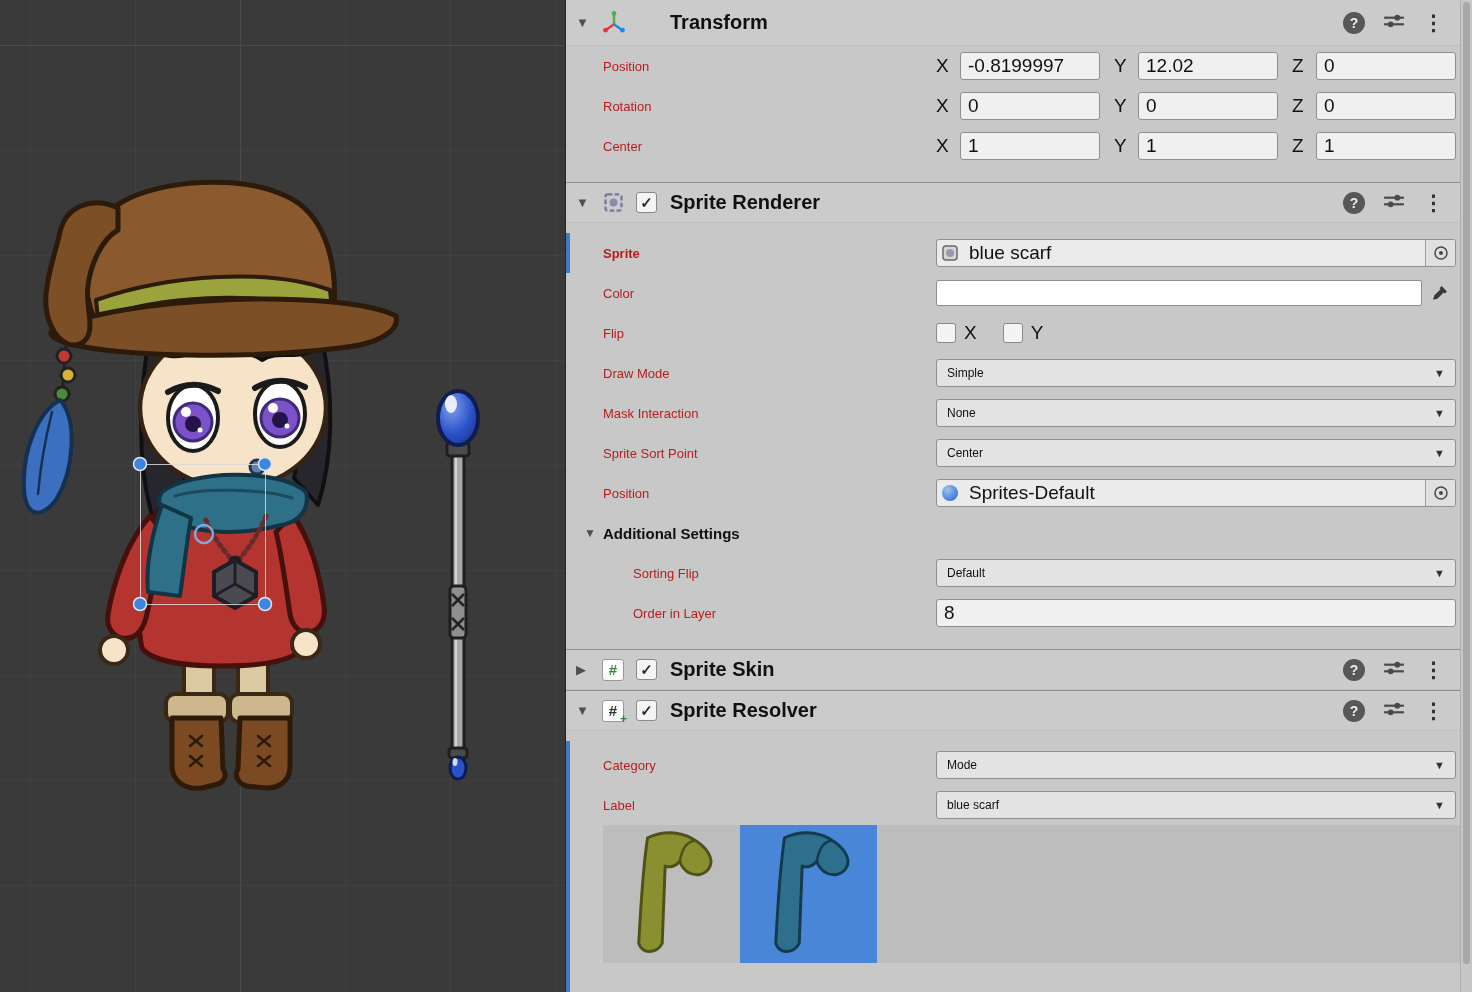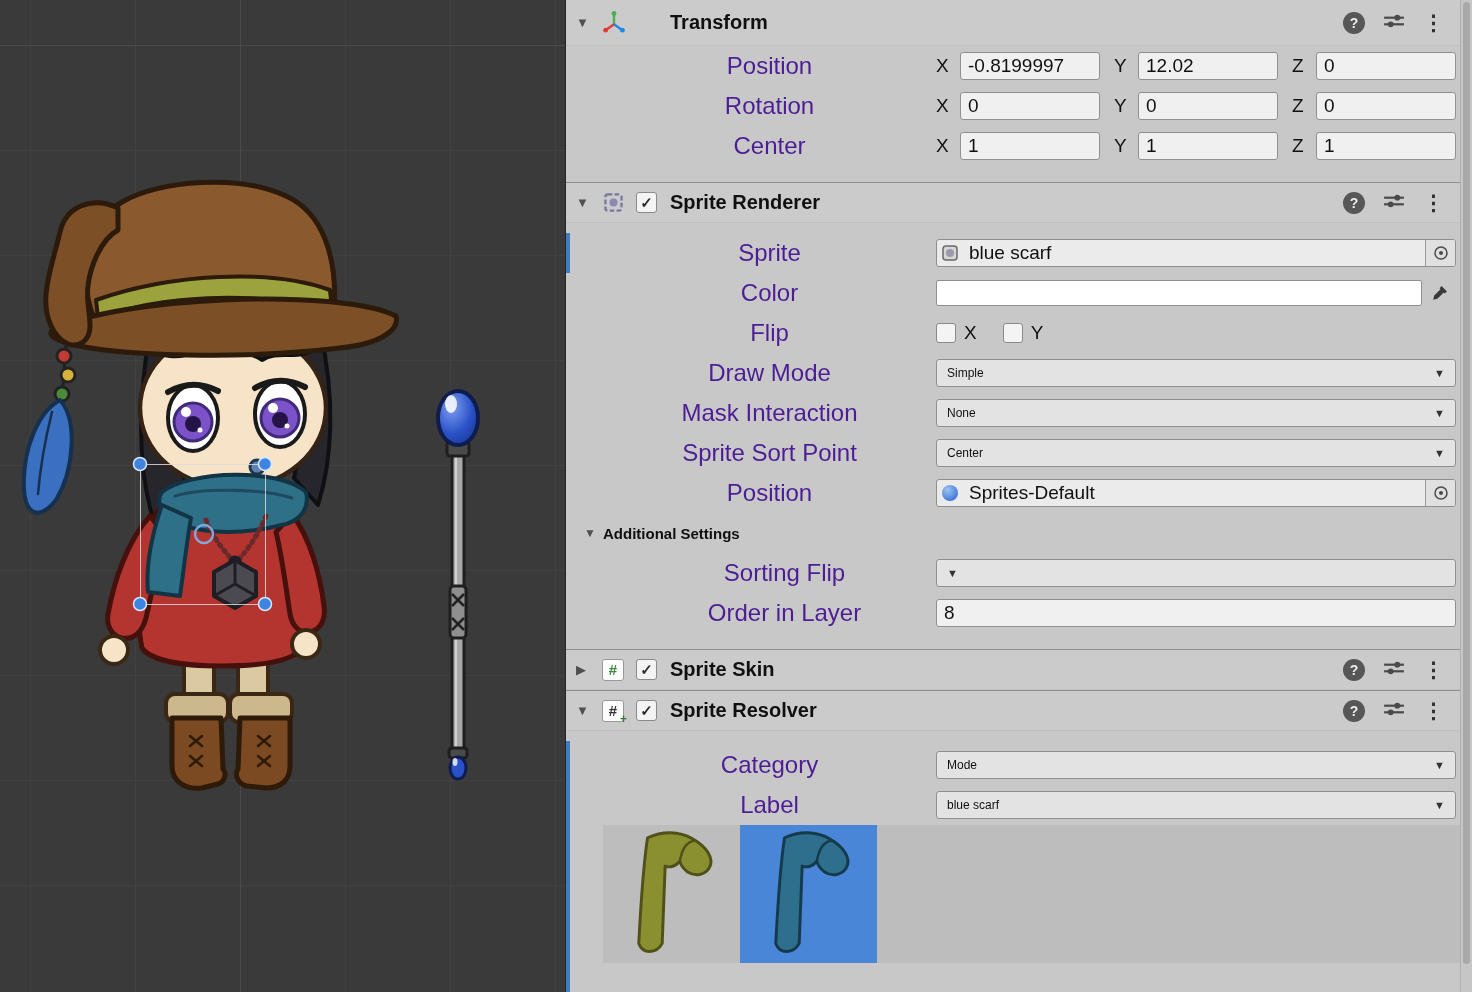--- a/index.html
+++ b/index.html
@@ -35,22 +35,22 @@
   .hgroup { margin-left:auto; display:flex; align-items:center; gap:18px; }
   .help-icon { width:22px; height:22px; border-radius:50%; background:#575757; color:#ededed;
                font-size:14px; font-weight:bold; display:flex; align-items:center; justify-content:center; }
   .menu-icon { font-size:21px; color:#2f2f2f; font-weight:bold; line-height:1; }
 
   .rows { padding-bottom:16px; }
   .rows.padtop { padding-top:10px; }
   .row { position:relative; display:flex; align-items:center; height:40px;
          padding-left:37px; padding-right:4px; }
   .row.overridden::before { content:""; position:absolute; left:0; top:0; bottom:0; width:4px; background:#3e7cc4; }
-  .rlabel { width:333px; flex:none; font-size:24px; color:#4c1d95; white-space:nowrap;text-align:center; }
-  .rlabel.bold { font-weight:normal; }
+  .rlabel { width:333px; flex:none; font-size:13px; color:#b91c1c; white-space:nowrap; }
+  .rlabel.bold { font-weight:bold; }
   .rlabel.indent { padding-left:30px; }
   .rvalue { flex:1; display:flex; align-items:center; min-width:0; }
 
   .tfield { height:28px; border:1px solid #8f8f8f; border-radius:3px; background:#f0f0f0;
             font-size:19px; font-family:inherit; color:#101010; padding:0 7px; width:100%; outline:none; }
   .vecgroup { display:flex; align-items:center; flex:1; margin-right:14px; min-width:0; }
   .vecgroup:last-child { margin-right:0; }
   .axis { width:24px; flex:none; font-size:19px; }
 
   .dropdown { height:28px; flex:1; display:flex; align-items:center; background:#e3e3e3;
@@ -421,20 +421,21 @@
             </div>
           </div>
           <div class="row foldrow">
             <span class="fold inline">▼</span>
             <span class="foldlabel">Additional Settings</span>
           </div>
           <div class="row">
             <div class="rlabel indent">Sorting Flip</div>
             <div class="rvalue">
               <div class="dropdown">
+                <span class="ddtext">Default</span>
                 <span class="ddarrow">▼</span>
               </div>
             </div>
           </div>
           <div class="row">
             <div class="rlabel indent">Order in Layer</div>
             <div class="rvalue">
               <input class="tfield" value="8" style="">
             </div>
           </div>

